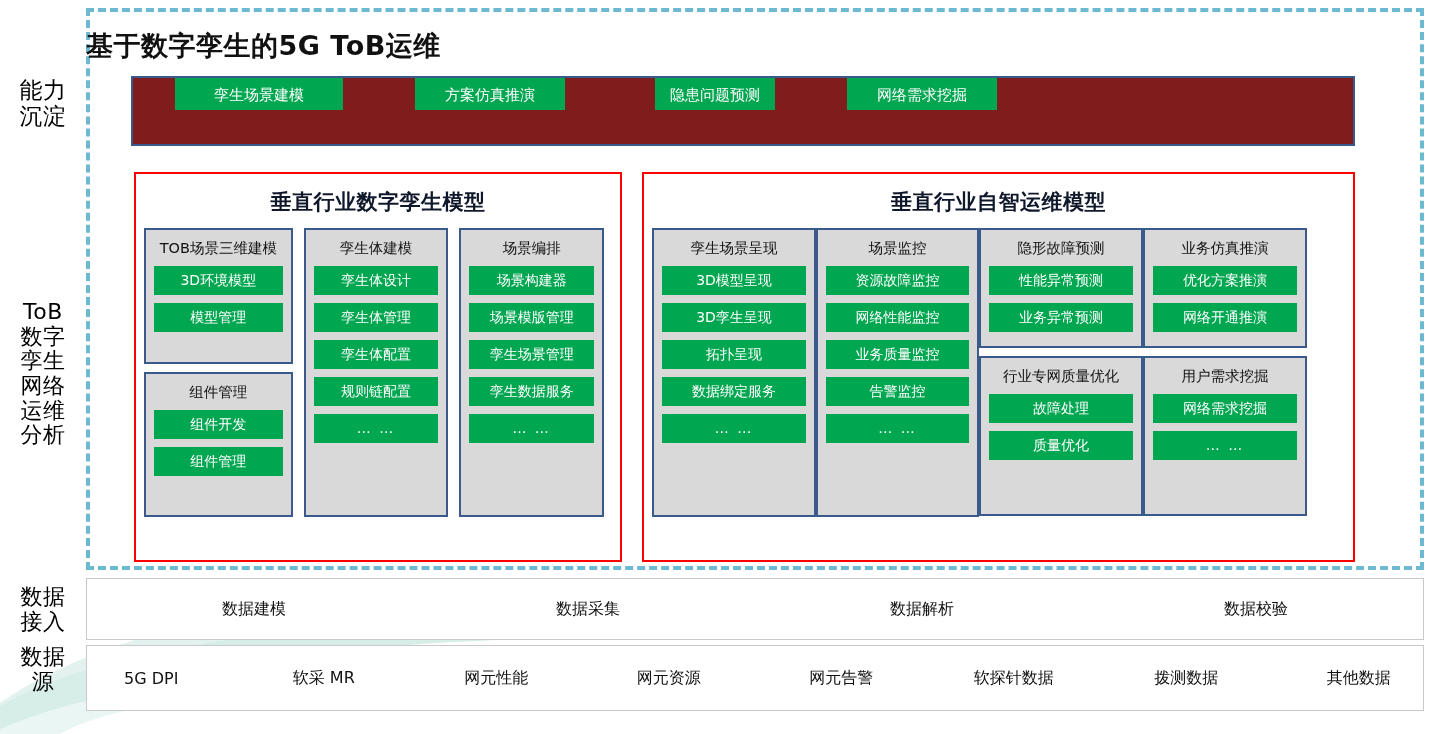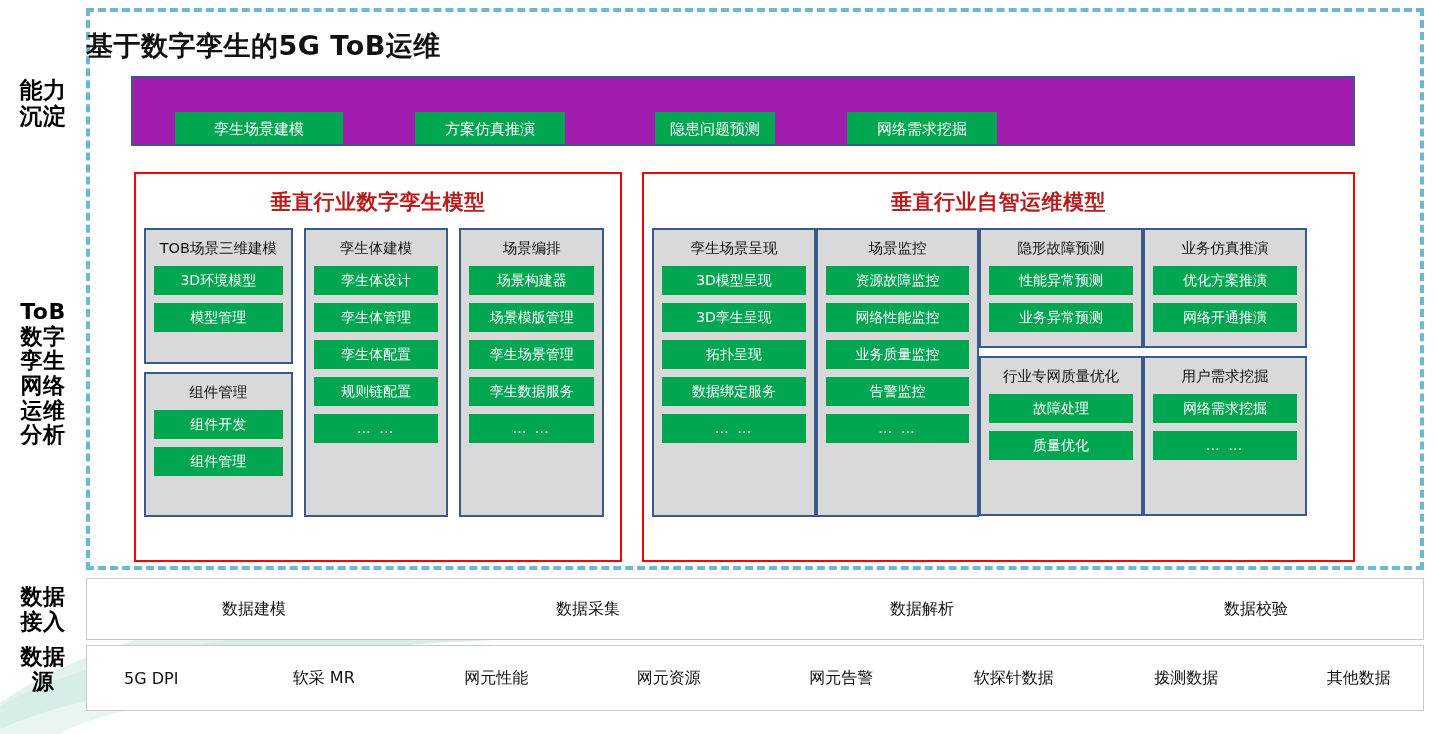--- a/index.html
+++ b/index.html
@@ -12,21 +12,21 @@
   }
   
   .swoosh{position:absolute;left:0;bottom:0;width:560px;height:180px;overflow:hidden;pointer-events:none;z-index:0;}
   .swoosh svg{display:block;}
 
   .page{position:relative;z-index:2;width:1438px;height:734px;}
 
   
   .rail-label{
     position:absolute;left:0;width:86px;
-    text-align:center;font-weight:bold;color:#000;
+    text-align:center;font-weight:normal;color:#000;
     line-height:1.12;letter-spacing:0.5px;
   }
   #rail-capability{top:78px;font-size:23px;}
   #rail-tob{top:300px;font-size:22px;}
   #rail-access{top:585px;font-size:22px;}
   #rail-source{top:645px;font-size:22px;}
 
   
   .dashed-box{
     position:absolute;left:86px;top:8px;width:1338px;height:562px;
@@ -35,43 +35,43 @@
 
   .main-title{
     position:absolute;left:86px;top:28px;width:1338px;
     text-align:left;font-size:27px;font-weight:bold;color:#111;
     letter-spacing:0.5px;
   }
 
   
   .cap-band{
     position:absolute;left:131px;top:76px;width:1224px;height:70px;
-    background:#a21caf;border:2px solid #3A5A8C;box-sizing:border-box;
-    display:flex;align-items:flex-end;
+    background:#7f1d1d;border:2px solid #3A5A8C;box-sizing:border-box;
+    display:flex;align-items:flex-start;
   }
   .cap-chip{
     background:#00A650;color:#fff;font-size:15px;
     height:32px;line-height:32px;text-align:center;
     border:1px solid #00A650;box-sizing:border-box;
   }
   .cap-chip:nth-child(1){margin-left:42px;width:168px;}
   .cap-chip:nth-child(2){margin-left:72px;width:150px;}
   .cap-chip:nth-child(3){margin-left:90px;width:120px;}
   .cap-chip:nth-child(4){margin-left:72px;width:150px;}
 
   
   .model-section{
     position:absolute;top:172px;
     border:2px solid #FF0000;box-sizing:border-box;background:#fff;
   }
   #section-twin{left:134px;width:488px;height:390px;}
   #section-ops{left:642px;width:713px;height:390px;}
 
   .section-title{
-    text-align:center;font-size:21px;font-weight:bold;color:#b91c1c;
+    text-align:center;font-size:21px;font-weight:bold;color:#0f172a;
     margin-top:14px;margin-bottom:12px;letter-spacing:.5px;
   }
 
   .cols{display:flex;padding:0 16px 8px 8px;box-sizing:border-box;align-items:flex-start;}
   #section-twin .cols{gap:11px;}
   #section-ops .cols{}
 
   .col{display:flex;flex-direction:column;gap:8px;}
   #twin-col-1{width:154px;}
   #twin-col-2{width:150px;}

